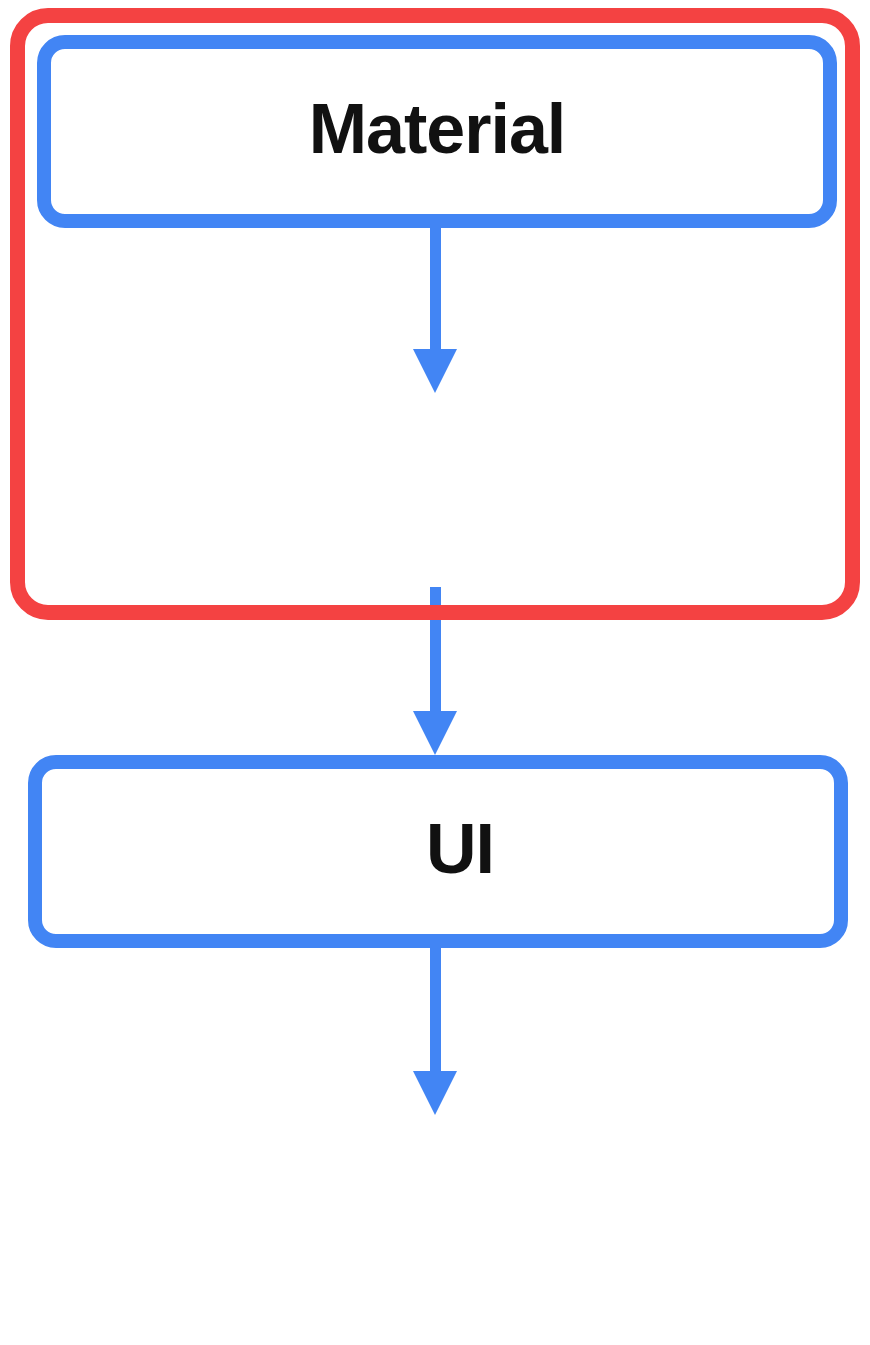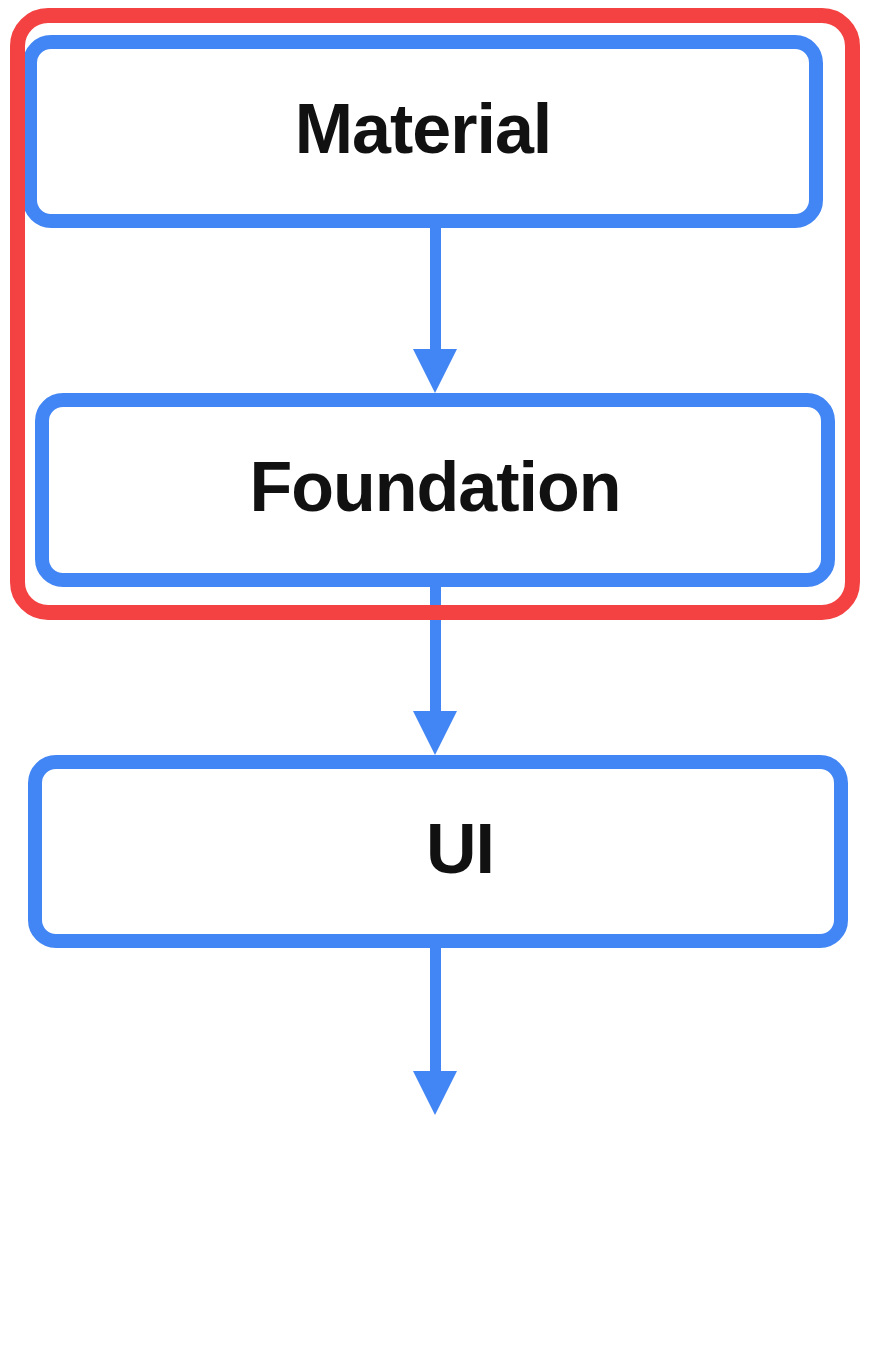--- a/index.html
+++ b/index.html
@@ -34,21 +34,21 @@
     z-index: 2;
   }
   .node .label {
     font-size: 70px;
     font-weight: 700;
     letter-spacing: -1px;
     color: var(--label);
     line-height: 1;
     padding-bottom: 6px;
   }
-  .node-material   { left: 23px;  top: 35px;   width: 800px; height: 193px; }
+  .node-material   { left: 37px;  top: 35px;   width: 800px; height: 193px; }
   .node-foundation { left: 35px;  top: 393px;  width: 800px; height: 194px; }
   .node-ui         { left: 28px;  top: 755px;  width: 820px; height: 193px; padding-left: 44px; }
   .node-runtime    { left: 28px;  top: 1115px; width: 820px; height: 198px; }
 
   .group-outline {
     position: absolute;
     box-sizing: border-box;
     left: 10px;
     top: 8px;
     width: 850px;
@@ -88,23 +88,20 @@
 <body>
 
 <div class="canvas">
 
   <div class="group-outline"></div>
 
   <div class="node node-material">
     <span class="label">Material</span>
   </div>
 
-  <div class="node node-foundation">
-    <span class="label">Foundation</span>
-  </div>
 
   <div class="node node-ui">
     <span class="label">UI</span>
   </div>
 
 
   <div class="arrow arrow-1">
     <div class="stem"></div>
     <div class="head"></div>
   </div>

